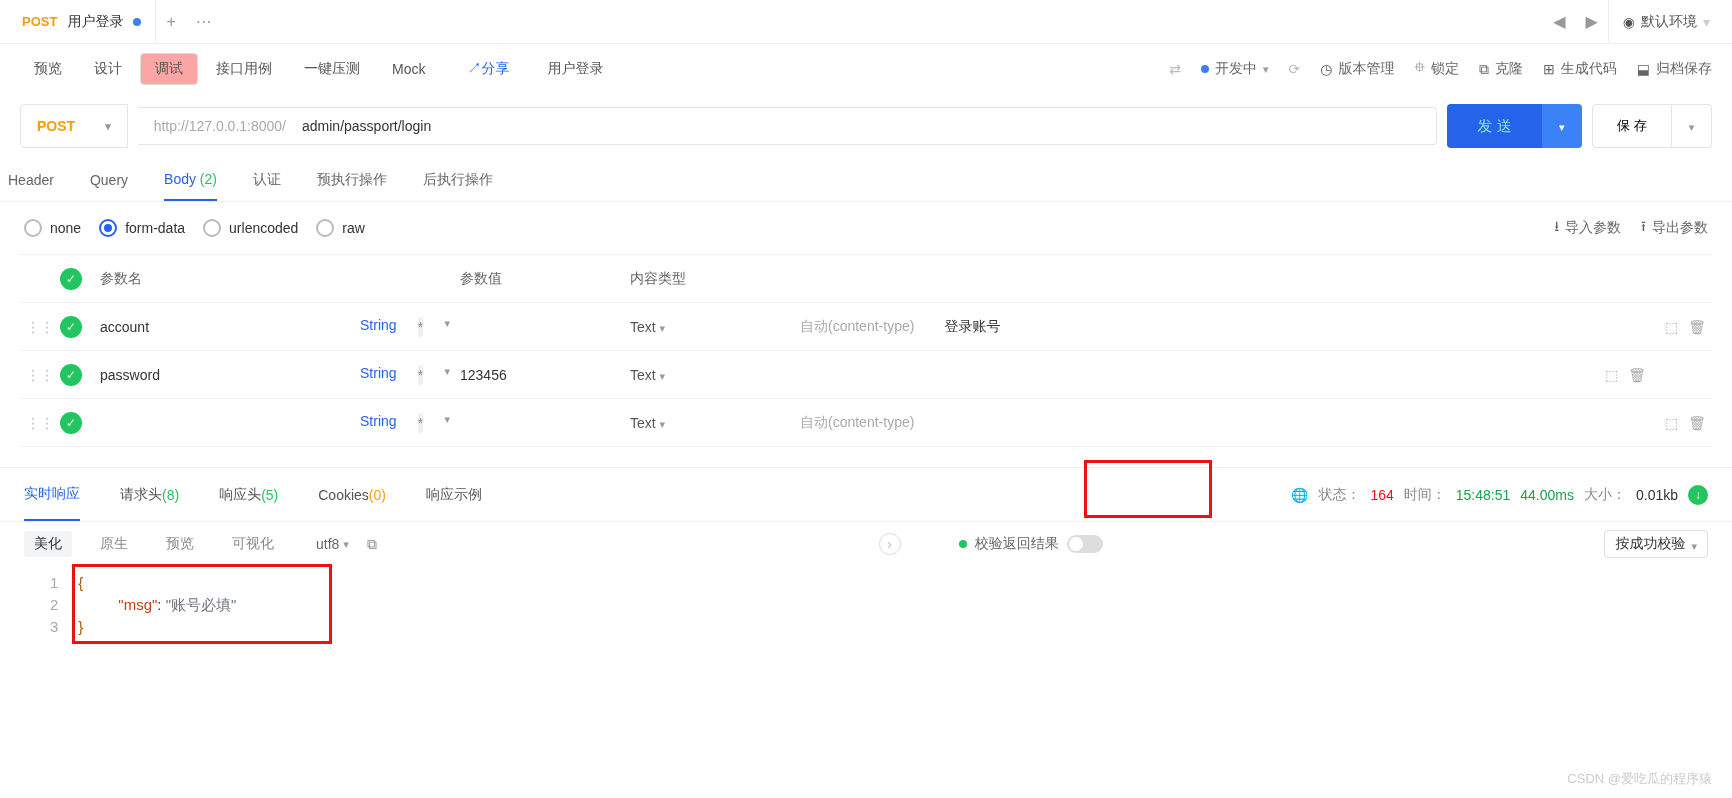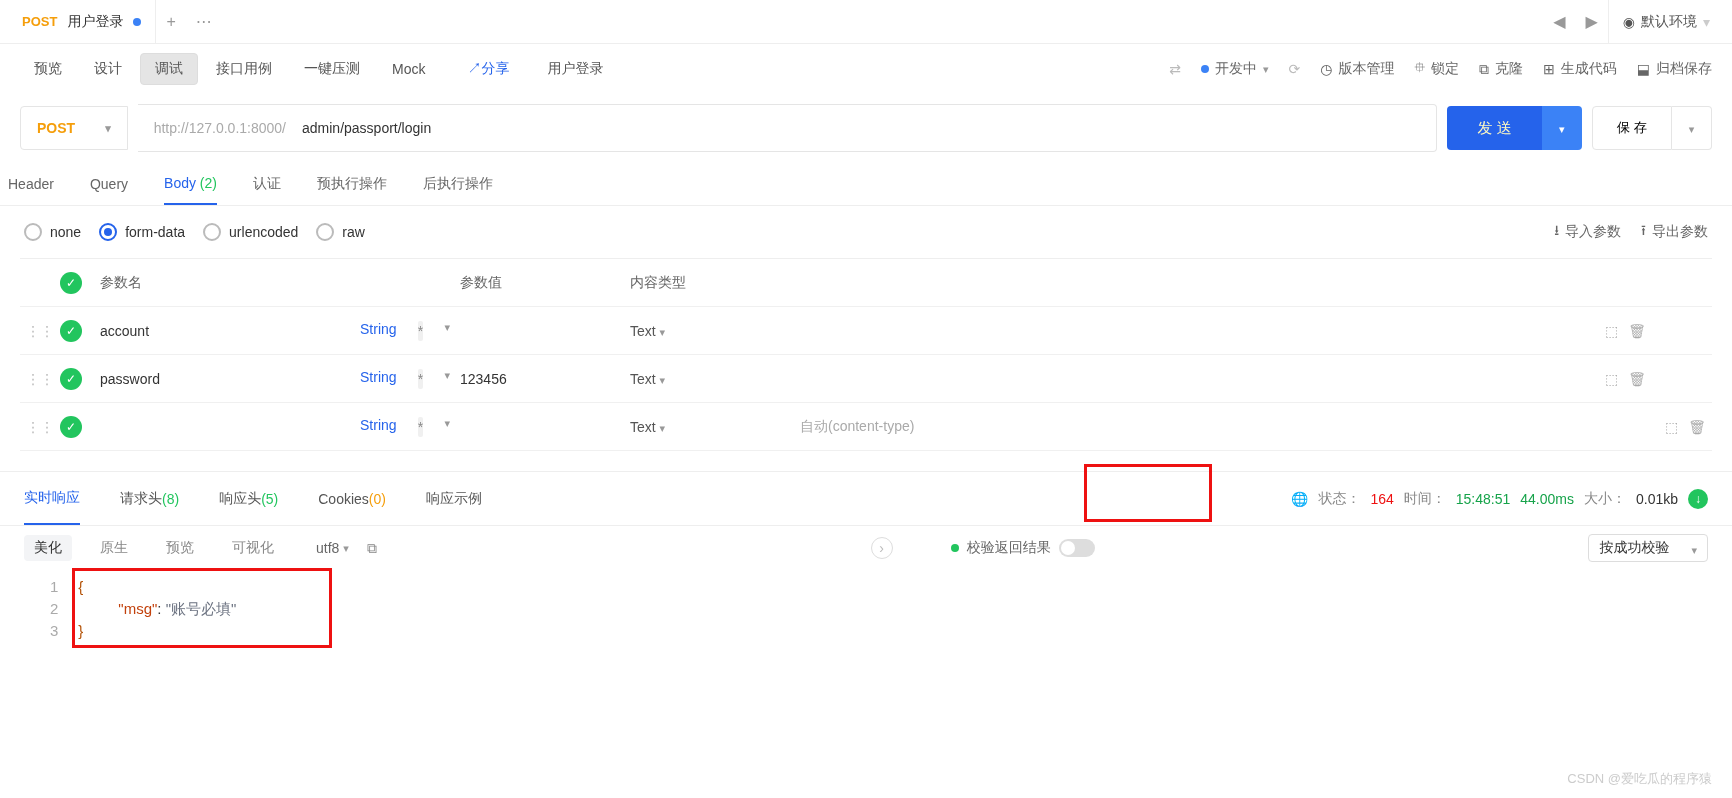--- a/index.html
+++ b/index.html
@@ -7,34 +7,34 @@
 .top-bar { display: flex; align-items: center; height: 44px; border-bottom: 1px solid #eee; padding: 0 8px; }
 .tab-req { display: flex; align-items: center; height: 100%; padding: 0 14px; border-right: 1px solid #eee; gap: 10px; }
 .method-tag { color: #f59e0b; font-weight: 600; font-size: 13px; }
 .dirty-dot { width: 8px; height: 8px; border-radius: 50%; background: #3b82f6; }
 .icon-btn { color: #999; cursor: pointer; padding: 0 10px; font-size: 16px; }
 .spacer { flex: 1; }
 .env-sel { display: flex; align-items: center; gap: 6px; color: #555; padding: 0 14px; border-left: 1px solid #eee; height: 100%; }
 
 .mode-bar { display: flex; align-items: center; height: 50px; padding: 0 20px; gap: 4px; }
 .mode-tab { padding: 6px 14px; color: #555; cursor: pointer; border-radius: 4px; }
-.mode-tab.active { background: #e5e5e5; border: 1px solid #ddd; }
+.mode-tab.active { background: #fca5a5; border: 1px solid #ddd; }
 .share-link { color: #2563eb; padding: 6px 14px; margin-left: 10px; }
 .breadcrumb { color: #555; padding: 0 20px; }
 .toolbar-right { display: flex; align-items: center; gap: 20px; color: #666; }
 .status-dev { display: flex; align-items: center; gap: 6px; }
 .dot-blue { width: 8px; height: 8px; border-radius: 50%; background: #3b82f6; }
 .tool-item { display: flex; align-items: center; gap: 6px; cursor: pointer; }
 
 .url-row { display: flex; align-items: center; padding: 10px 20px; gap: 10px; }
 .method-sel { display: flex; align-items: center; border: 1px solid #e5e5e5; height: 44px; padding: 0 16px; border-radius: 4px 0 0 4px; color: #f59e0b; font-weight: 600; gap: 30px; }
-.url-box { flex: 1; display: flex; align-items: center; border: 1px solid #e5e5e5; border-left: none; height: 48px; padding: 0 16px; border-radius: 0 4px 4px 0; }
+.url-box { flex: 1; display: flex; align-items: center; border: 1px solid #e5e5e5; border-left: none; height: 38px; padding: 0 16px; border-radius: 0 4px 4px 0; }
 .url-base { color: #aaa; margin-right: 16px; }
 .send-group { display: flex; }
-.btn-send { background: #2563eb; color: #fef9c3; border: none; height: 44px; padding: 0 30px; font-size: 15px; border-radius: 4px 0 0 4px; cursor: pointer; }
+.btn-send { background: #2563eb; color: #86efac; border: none; height: 44px; padding: 0 30px; font-size: 15px; border-radius: 4px 0 0 4px; cursor: pointer; }
 .btn-send-dd { background: #3b82f6; color: #fff; border: none; height: 44px; width: 40px; border-radius: 0 4px 4px 0; cursor: pointer; }
 .btn-save { border: 1px solid #e5e5e5; background: #fff; height: 44px; padding: 0 24px; border-radius: 4px 0 0 4px; cursor: pointer; }
 .btn-save-dd { border: 1px solid #e5e5e5; border-left: none; background: #fff; height: 44px; width: 40px; border-radius: 0 4px 4px 0; cursor: pointer; }
 
 .sub-tabs { display: flex; padding: 0 8px; border-bottom: 1px solid #eee; height: 44px; align-items: center; gap: 36px; }
 .sub-tab { color: #666; cursor: pointer; height: 100%; display: flex; align-items: center; }
 .sub-tab.active { color: #2563eb; border-bottom: 2px solid #2563eb; }
 .count { color: #22c55e; }
 
 .body-type { display: flex; align-items: center; padding: 14px 24px; gap: 18px; }
@@ -67,21 +67,21 @@
 .dl-icon { width: 20px; height: 20px; border-radius: 50%; background: #22c55e; color: #fff; display: flex; align-items: center; justify-content: center; font-size: 12px; }
 
 .resp-tools { display: flex; align-items: center; padding: 8px 24px; gap: 18px; border-top: 1px solid #eee; }
 .view-tab { color: #888; cursor: pointer; padding: 4px 10px; }
 .view-tab.active { background: #f3f4f6; color: #333; border-radius: 4px; }
 .enc-sel { display: flex; align-items: center; gap: 4px; color: #666; margin-left: 14px; }
 .verify { display: flex; align-items: center; gap: 8px; color: #666; margin-left: 40px; }
 .toggle { width: 36px; height: 18px; background: #ddd; border-radius: 9px; position: relative; }
 .toggle::after { content: ""; position: absolute; width: 14px; height: 14px; border-radius: 50%; background: #fff; top: 2px; left: 2px; }
 .dot-green { width: 8px; height: 8px; border-radius: 50%; background: #22c55e; }
-.btn-verify { border: 1px solid #ddd; padding: 4px 10px; border-radius: 4px; display: flex; align-items: flex-end; gap: 22px; }
+.btn-verify { border: 1px solid #ddd; padding: 4px 10px; border-radius: 4px; display: flex; align-items: flex-end; gap: 6px; }
 
 .code-area { display: flex; padding: 6px 24px 24px 50px; font-family: Consolas, monospace; font-size: 15px; position: relative; }
 .line-nums { color: #aaa; text-align: right; padding-right: 20px; line-height: 22px; }
 .code-body { line-height: 22px; }
 .tok-brace { color: #b45309; }
 .tok-key { color: #c2410c; }
 .tok-str { color: #6b7280; }
 
 .watermark { position: fixed; bottom: 10px; right: 20px; color: #ccc; font-size: 13px; }
 
@@ -227,20 +227,21 @@
         <span class="check-circ">✓</span>
       </span>
     <span>account</span>
     <span class="type-cell">
         <span class="type-str">String</span>
         <span class="star-box">*</span>
         <span class="chev">▾</span>
       </span>
     <span style="position:relative"></span>
     <span class="text-sel"><span>Text</span> <span class="chev">▾</span></span>
+    <span><span class="placeholder" style="margin-right:30px">自动(content-type)</span><span>登录账号</span></span>
     <span class="row-actions">
         <span>⬚</span>
         <span>🗑</span>
       </span>
   </div>
 
   <div class="pt-row">
     <span class="drag-handle">⋮⋮</span>
     <span>
         <span class="check-circ">✓</span>

